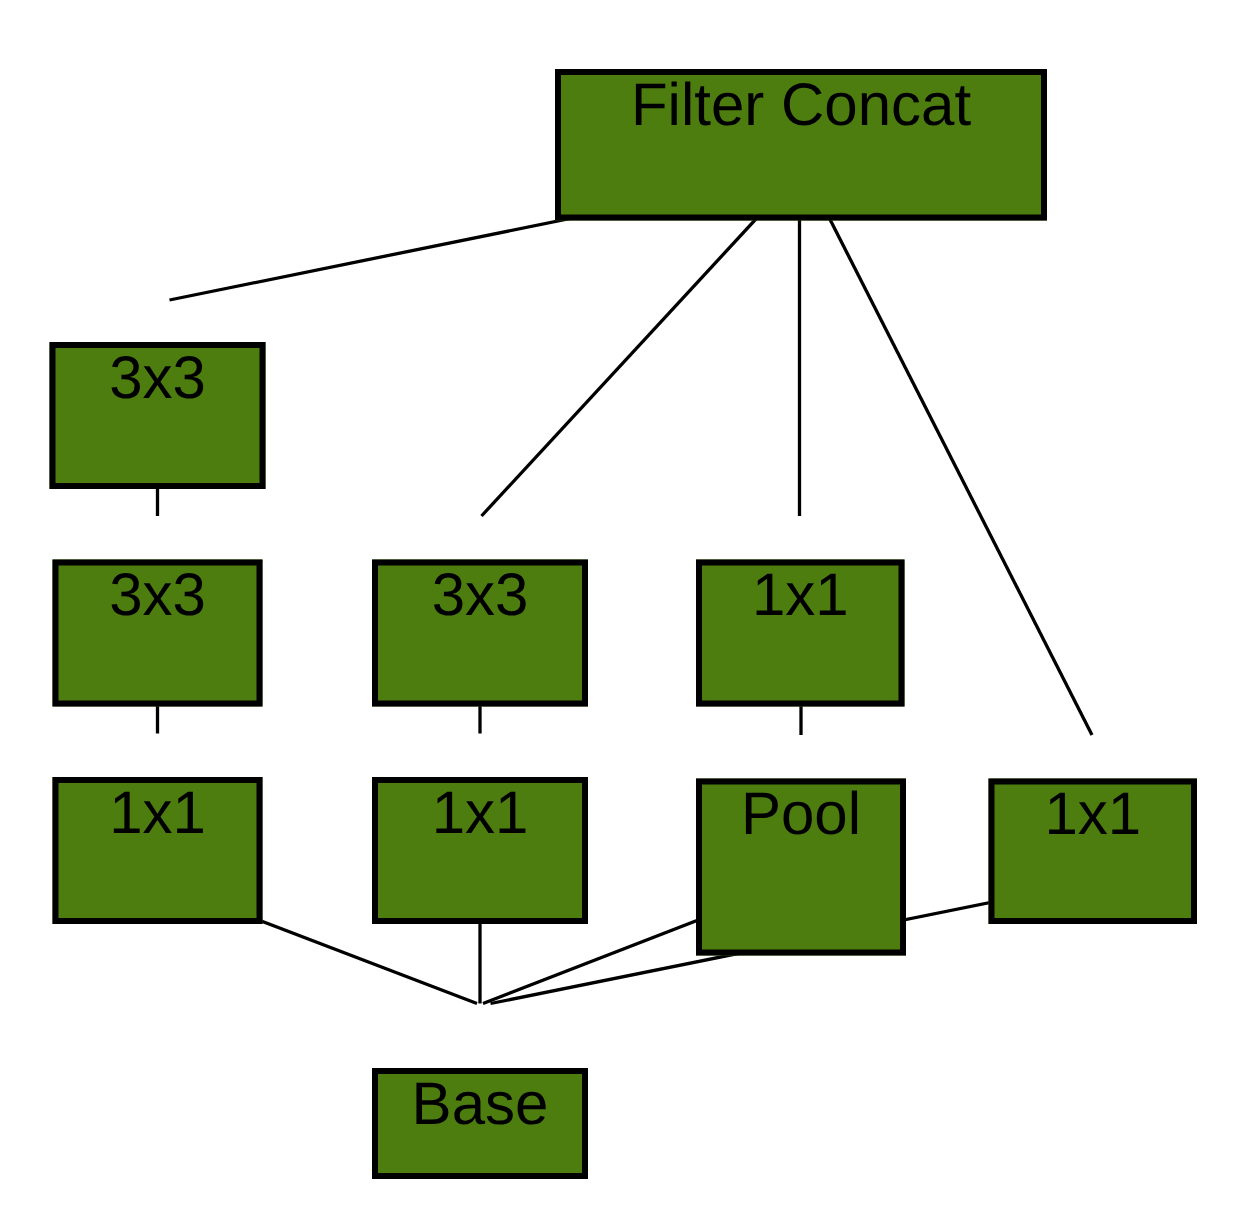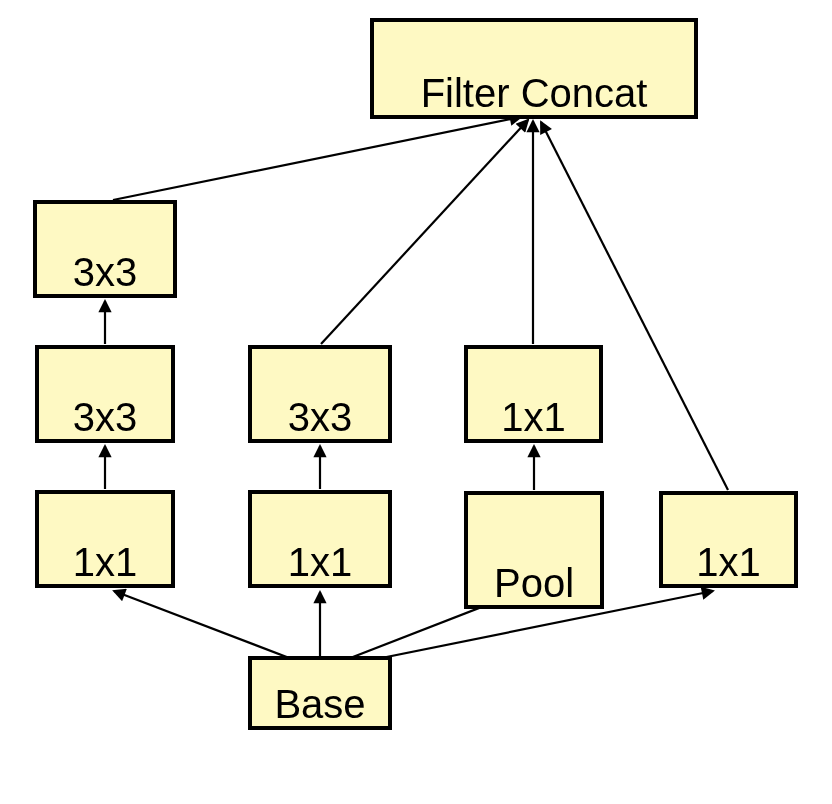--- a/index.html
+++ b/index.html
@@ -19,43 +19,44 @@
     position: absolute;
     left: 0;
     top: 0;
     width: 832px;
     height: 804px;
   }
   .node {
     position: absolute;
     box-sizing: border-box;
     border: 4px solid #000000;
-    background: #fef9c3;
+    background: #4d7c0f;
     display: flex;
-    align-items: flex-end;
+    align-items: flex-start;
     justify-content: center;
+    margin-top: 28px;
   }
   .node .label {
     color: #000000;
     font-size: 40px;
     line-height: 1;
     white-space: nowrap;
     padding-bottom: 2px;
   }
   
   #n-filter-concat { left: 370px; top: 18px;  width: 328px; height: 101px; }
   #n-b1-3x3-top    { left: 33px;  top: 200px; width: 144px; height: 98px;  }
   #n-b1-3x3-mid    { left: 35px;  top: 345px; width: 140px; height: 98px;  }
   #n-b1-1x1        { left: 35px;  top: 490px; width: 140px; height: 98px;  }
   #n-b2-3x3        { left: 248px; top: 345px; width: 144px; height: 98px;  }
   #n-b2-1x1        { left: 248px; top: 490px; width: 144px; height: 98px;  }
   #n-b3-1x1        { left: 464px; top: 345px; width: 139px; height: 98px;  }
   #n-b3-pool       { left: 464px; top: 491px; width: 140px; height: 118px;  }
   #n-b4-1x1        { left: 659px; top: 491px; width: 139px; height: 97px;  }
-  #n-base          { left: 248px; top: 656px; width: 144px; height: 74px; }
+  #n-base          { left: 248px; top: 684px; width: 144px; height: 74px; }
 </style>
 </head>
 <body>
 
 <div class="canvas">
 
   <svg class="edges-layer" width="832" height="804" viewBox="0 0 832 804" xmlns="http://www.w3.org/2000/svg">
     <defs>
       <marker id="arrowhead" viewBox="0 0 10 10" refX="8.5" refY="5" markerWidth="8" markerHeight="6" orient="auto-start-reverse">
         <path d="M 0 0 L 10 5 L 0 10 z" fill="#000000"></path>

